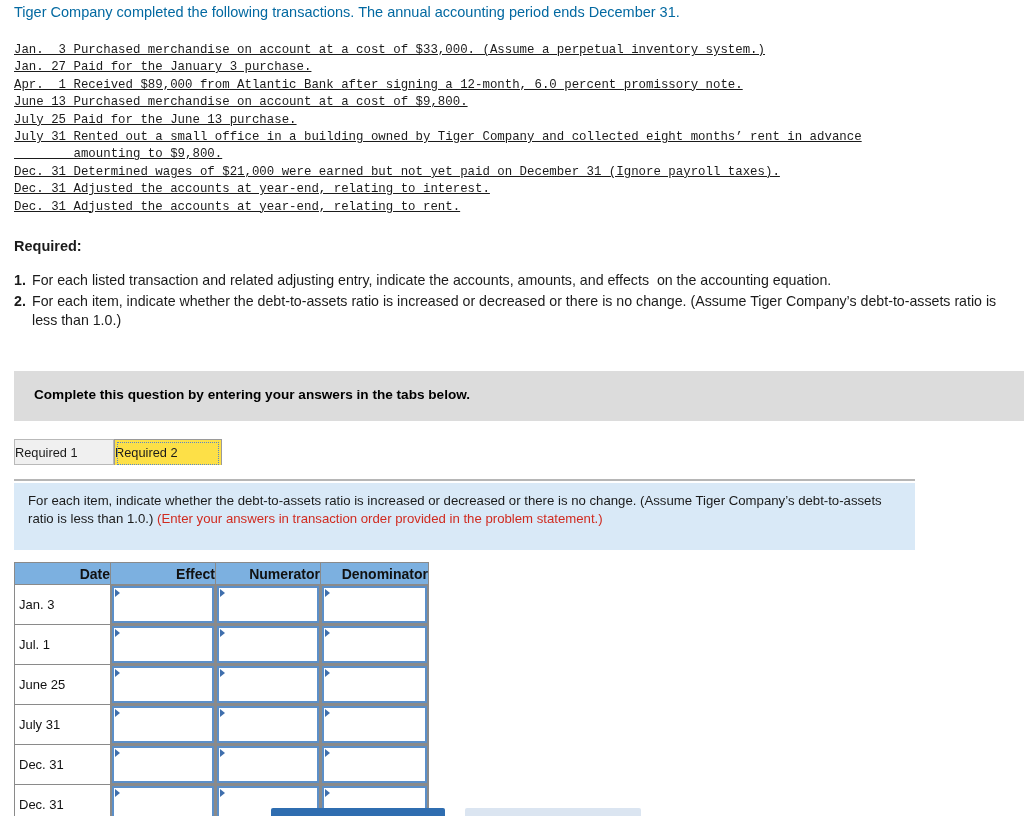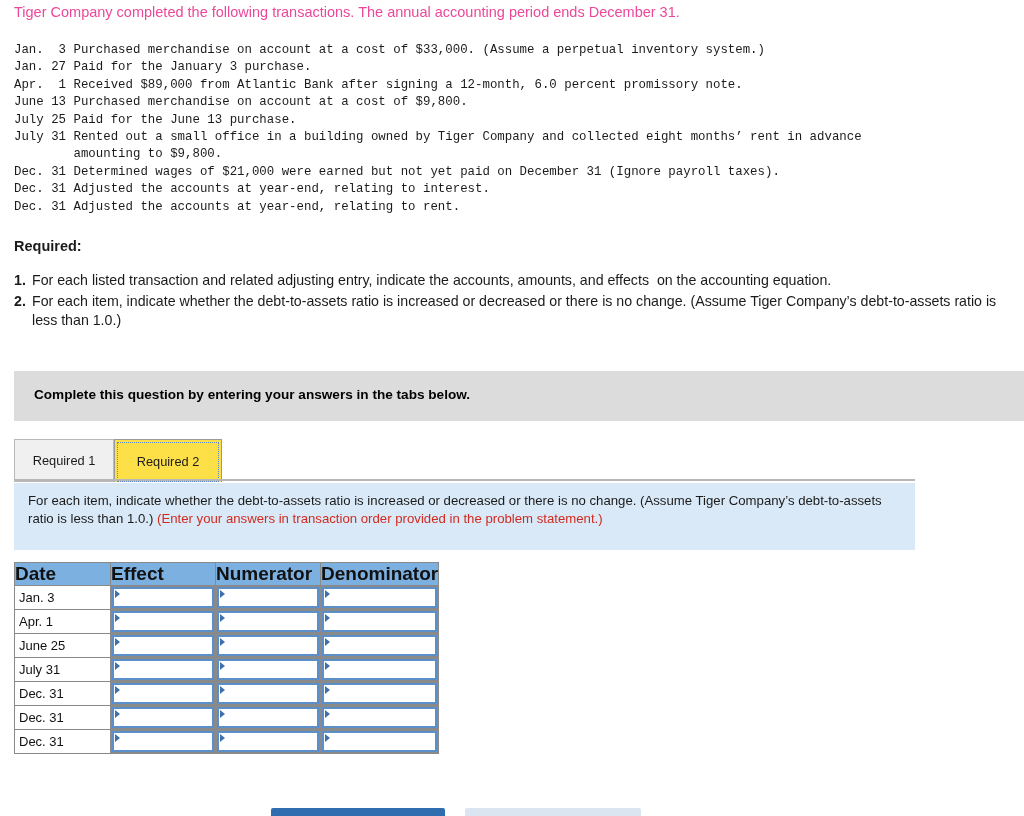--- a/index.html
+++ b/index.html
@@ -18,35 +18,35 @@
   }
 
   
   #intro-text {
     position: absolute;
     left: 14px;
     top: 3px;
     width: 990px;
     font-size: 14.5px;
     line-height: 19px;
-    color: #ec4899;
+    color: #0369a1;
   }
 
   
   #transactions {
     position: absolute;
     left: 14px;
     top: 42px;
     font-family: "Liberation Mono", "DejaVu Sans Mono", monospace;
     font-size: 12.4px;
     line-height: 17.4px;
     color: #1b1b1b;
     white-space: pre;
   }
-  #transactions .txn-line { white-space: pre; }
+  #transactions .txn-line { white-space: pre; text-decoration: underline; }
 
   
   #required-heading {
     position: absolute;
     left: 14px;
     top: 238px;
     font-size: 14.5px;
     font-weight: bold;
     color: #1b1b1b;
   }
@@ -94,27 +94,26 @@
   #tab-strip {
     position: absolute;
     left: 14px;
     top: 439px;
     width: 901px;
     height: 42px;
   }
   .tab {
     position: absolute;
     top: 0;
-    height: 43px;
+    height: 26px;
     box-sizing: border-box;
     font-size: 12.8px;
     color: #1b1b1b;
     display: flex;
     align-items: center;
-    justify-content: center;
     cursor: pointer;
   }
   .tab.inactive {
     left: 0;
     width: 100px;
     background: #f0f0f0;
     border: 1px solid #b9b9b9;
     border-bottom: 1px solid #b9b9b9;
   }
   .tab.active {
@@ -164,31 +163,31 @@
   #answer-table {
     position: absolute;
     left: 14px;
     top: 562px;
     border-collapse: collapse;
     table-layout: fixed;
   }
   #answer-table th {
     background: #7cb0e0;
     border: 1px solid #8a8a8a;
-    font-size: 19px;
+    font-size: 14px;
     font-weight: bold;
     color: #111111;
     height: 21px;
-    text-align: left;
+    text-align: right;
     padding: 0;
   }
   #answer-table td {
     border: 1px solid #8a8a8a;
     height: 23px;
-    padding: 0;
+    padding: 8px;
     background: #ffffff;
   }
   #answer-table td.date-cell {
     font-size: 13px;
     color: #111111;
     padding-left: 4px;
     text-align: left;
   }
   #answer-table td.input-cell {
     position: relative;
@@ -309,21 +308,21 @@
           <div class="dd-box"><span class="dd-arrow"></span><span></span></div>
         </td>
         <td class="input-cell">
           <div class="dd-box"><span class="dd-arrow"></span><span></span></div>
         </td>
         <td class="input-cell">
           <div class="dd-box"><span class="dd-arrow"></span><span></span></div>
         </td>
       </tr>
       <tr>
-        <td class="date-cell">Apr. 1</td>
+        <td class="date-cell">Jul. 1</td>
         <td class="input-cell">
           <div class="dd-box"><span class="dd-arrow"></span><span></span></div>
         </td>
         <td class="input-cell">
           <div class="dd-box"><span class="dd-arrow"></span><span></span></div>
         </td>
         <td class="input-cell">
           <div class="dd-box"><span class="dd-arrow"></span><span></span></div>
         </td>
       </tr>

